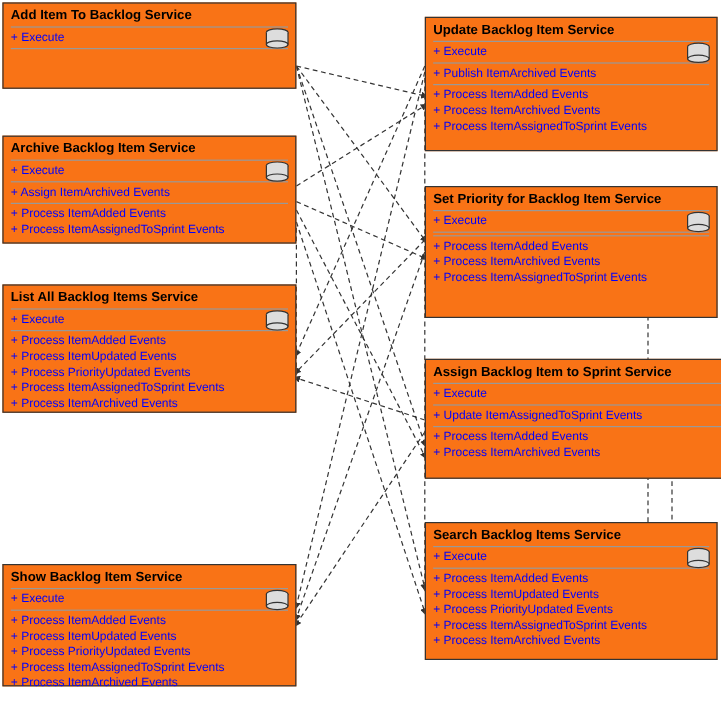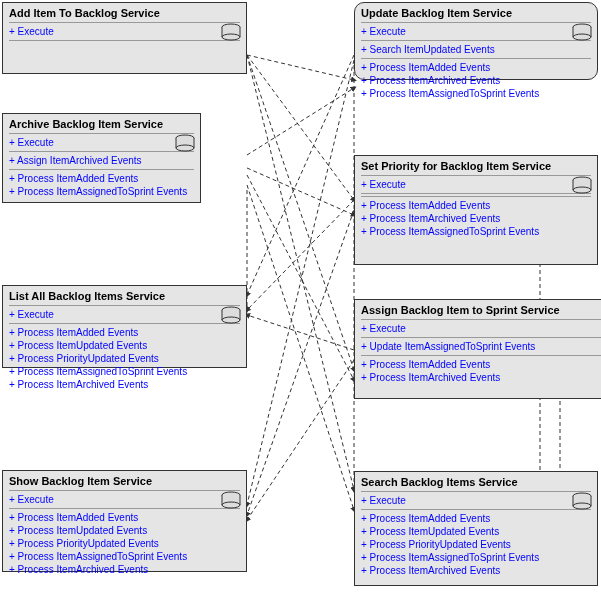--- a/index.html
+++ b/index.html
@@ -13,21 +13,21 @@
       position: relative;
     }
     .diagram-container {
       width: 601px;
       height: 592px;
       position: relative;
     }
     .service-box {
       position: absolute;
       border: 1px solid #333;
-      background: #e5e5e5;
+      background: #f97316;
       padding: 4px 6px 4px 6px;
     }
     .service-title {
       font-weight: bold;
       font-size: 11px;
       margin-bottom: 3px;
     }
     .divider {
       border: none;
       border-top: 1px solid #999;
@@ -120,41 +120,41 @@
         <ellipse cx="11" cy="14" rx="9" ry="3" fill="#ddd" stroke="#333" stroke-width="1"></ellipse>
         <line x1="2" y1="4" x2="2" y2="14" stroke="#333" stroke-width="1"></line>
         <line x1="20" y1="4" x2="20" y2="14" stroke="#333" stroke-width="1"></line>
       </svg>
     </div>
     <hr class="divider">
     <div class="method execute">+ Execute</div>
     <hr class="divider">
   </div>
 
-  <div class="service-box" style="left:2px;top:113px;width:199px;height:90px;">
+  <div class="service-box" style="left:2px;top:113px;width:245px;height:90px;">
     <div class="service-title">Archive Backlog Item Service</div>
     <div class="db-icon">
       <svg viewBox="0 0 22 18" xmlns="http://www.w3.org/2000/svg">
         <ellipse cx="11" cy="4" rx="9" ry="3" fill="#ddd" stroke="#333" stroke-width="1"></ellipse>
         <rect x="2" y="4" width="18" height="10" fill="#ddd" stroke="none"></rect>
         <ellipse cx="11" cy="14" rx="9" ry="3" fill="#ddd" stroke="#333" stroke-width="1"></ellipse>
         <line x1="2" y1="4" x2="2" y2="14" stroke="#333" stroke-width="1"></line>
         <line x1="20" y1="4" x2="20" y2="14" stroke="#333" stroke-width="1"></line>
       </svg>
     </div>
     <hr class="divider">
     <div class="method execute">+ Execute</div>
     <hr class="divider">
     <div class="method">+ Assign ItemArchived Events</div>
     <hr class="divider">
     <div class="method">+ Process ItemAdded Events</div>
     <div class="method">+ Process ItemAssignedToSprint Events</div>
   </div>
 
-  <div class="service-box" style="left:2px;top:237px;width:245px;height:83px;margin-top:48px;">
+  <div class="service-box" style="left:2px;top:237px;width:245px;height:107px;">
     <div class="service-title">List All Backlog Items Service</div>
     <div class="db-icon">
       <svg viewBox="0 0 22 18" xmlns="http://www.w3.org/2000/svg">
         <ellipse cx="11" cy="4" rx="9" ry="3" fill="#ddd" stroke="#333" stroke-width="1"></ellipse>
         <rect x="2" y="4" width="18" height="10" fill="#ddd" stroke="none"></rect>
         <ellipse cx="11" cy="14" rx="9" ry="3" fill="#ddd" stroke="#333" stroke-width="1"></ellipse>
         <line x1="2" y1="4" x2="2" y2="14" stroke="#333" stroke-width="1"></line>
         <line x1="20" y1="4" x2="20" y2="14" stroke="#333" stroke-width="1"></line>
       </svg>
     </div>
@@ -182,35 +182,35 @@
     <hr class="divider">
     <div class="method execute">+ Execute</div>
     <hr class="divider">
     <div class="method">+ Process ItemAdded Events</div>
     <div class="method">+ Process ItemUpdated Events</div>
     <div class="method">+ Process PriorityUpdated Events</div>
     <div class="method">+ Process ItemAssignedToSprint Events</div>
     <div class="method">+ Process ItemArchived Events</div>
   </div>
 
-  <div class="service-box" style="left:354px;top:2px;width:244px;height:78px;border-radius:10px;">
+  <div class="service-box" style="left:354px;top:14px;width:244px;height:112px;">
     <div class="service-title">Update Backlog Item Service</div>
     <div class="db-icon">
       <svg viewBox="0 0 22 18" xmlns="http://www.w3.org/2000/svg">
         <ellipse cx="11" cy="4" rx="9" ry="3" fill="#ddd" stroke="#333" stroke-width="1"></ellipse>
         <rect x="2" y="4" width="18" height="10" fill="#ddd" stroke="none"></rect>
         <ellipse cx="11" cy="14" rx="9" ry="3" fill="#ddd" stroke="#333" stroke-width="1"></ellipse>
         <line x1="2" y1="4" x2="2" y2="14" stroke="#333" stroke-width="1"></line>
         <line x1="20" y1="4" x2="20" y2="14" stroke="#333" stroke-width="1"></line>
       </svg>
     </div>
     <hr class="divider">
     <div class="method execute">+ Execute</div>
     <hr class="divider">
-    <div class="method">+ Search ItemUpdated Events</div>
+    <div class="method">+ Publish ItemArchived Events</div>
     <hr class="divider">
     <div class="method">+ Process ItemAdded Events</div>
     <div class="method">+ Process ItemArchived Events</div>
     <div class="method">+ Process ItemAssignedToSprint Events</div>
   </div>
 
   <div class="service-box" style="left:354px;top:155px;width:244px;height:110px;">
     <div class="service-title">Set Priority for Backlog Item Service</div>
     <div class="db-icon">
       <svg viewBox="0 0 22 18" xmlns="http://www.w3.org/2000/svg">
@@ -243,21 +243,21 @@
     </div>
     <hr class="divider">
     <div class="method execute">+ Execute</div>
     <hr class="divider">
     <div class="method">+ Update ItemAssignedToSprint Events</div>
     <hr class="divider">
     <div class="method">+ Process ItemAdded Events</div>
     <div class="method">+ Process ItemArchived Events</div>
   </div>
 
-  <div class="service-box" style="left:354px;top:435px;width:244px;height:115px;margin-top:36px;">
+  <div class="service-box" style="left:354px;top:435px;width:244px;height:115px;">
     <div class="service-title">Search Backlog Items Service</div>
     <div class="db-icon">
       <svg viewBox="0 0 22 18" xmlns="http://www.w3.org/2000/svg">
         <ellipse cx="11" cy="4" rx="9" ry="3" fill="#ddd" stroke="#333" stroke-width="1"></ellipse>
         <rect x="2" y="4" width="18" height="10" fill="#ddd" stroke="none"></rect>
         <ellipse cx="11" cy="14" rx="9" ry="3" fill="#ddd" stroke="#333" stroke-width="1"></ellipse>
         <line x1="2" y1="4" x2="2" y2="14" stroke="#333" stroke-width="1"></line>
         <line x1="20" y1="4" x2="20" y2="14" stroke="#333" stroke-width="1"></line>
       </svg>
     </div>

